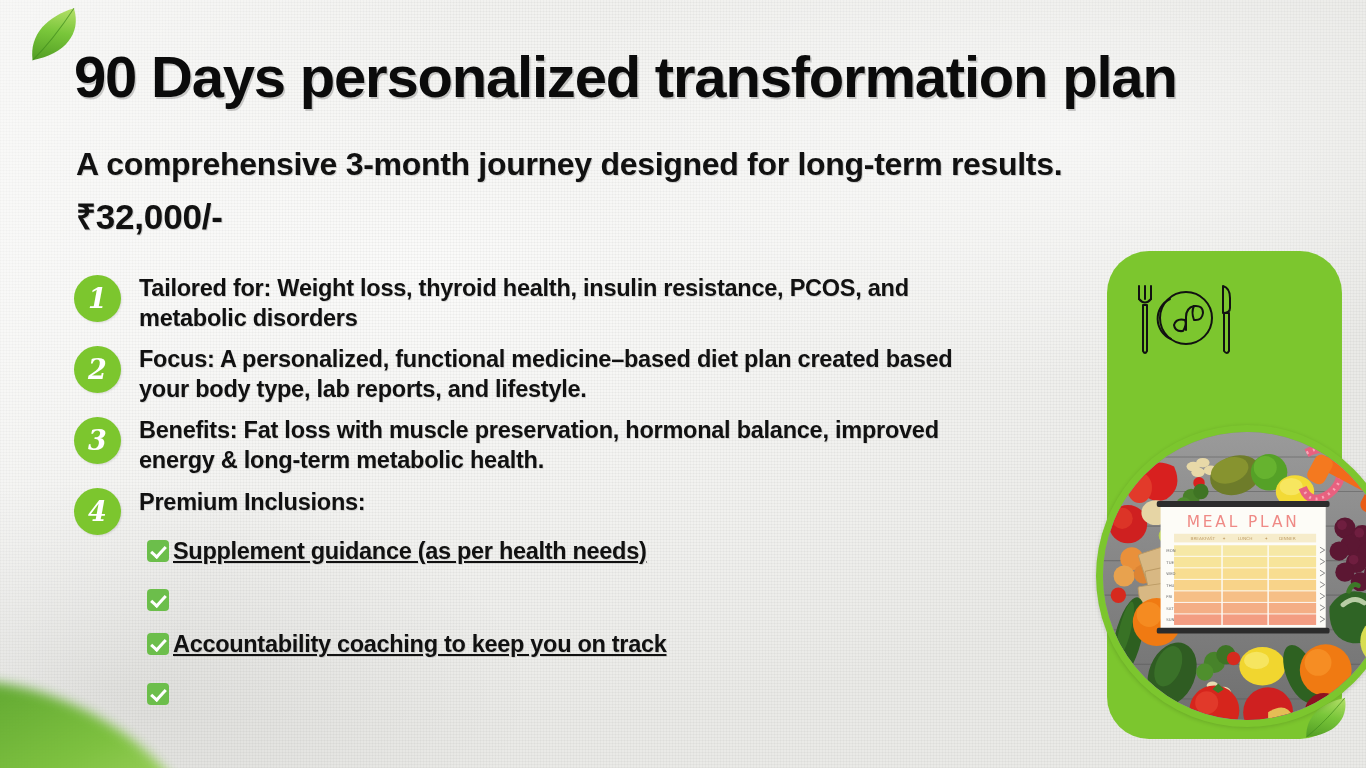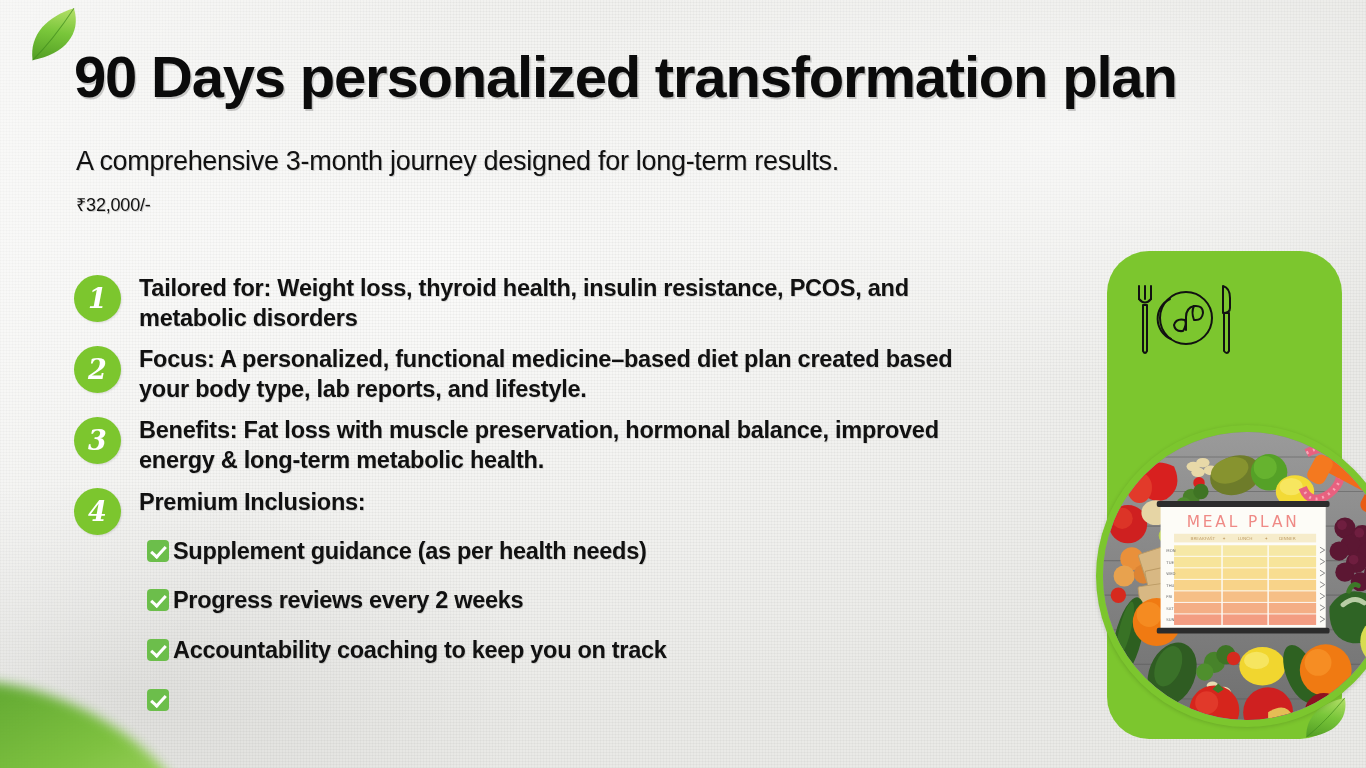--- a/index.html
+++ b/index.html
@@ -58,28 +58,28 @@
     letter-spacing:-1.2px;
     color:#0b0b0b;
     line-height:1.06;
     white-space:nowrap;
     text-shadow:1.5px 1.5px 0 rgba(0,0,0,.18);
     font-stretch:condensed;
     z-index:5;
   }
   .subtitle {
     position:absolute; left:76px; top:146px;
-    font-size:27px; font-weight:400; color:#111;
+    font-size:32px; font-weight:700; color:#111;
     letter-spacing:-.3px;
     text-shadow:1px 1px 0 rgba(0,0,0,.16);
     z-index:5;
   }
   .price {
     position:absolute; left:76px; top:192px;
-    font-size:18px; font-weight:400; color:#111;
+    font-size:35px; font-weight:700; color:#111;
     letter-spacing:-.2px;
     text-shadow:1px 1px 0 rgba(0,0,0,.16);
     z-index:5;
   }
 
   
   .items { position:absolute; left:74px; top:273px; width:910px; z-index:5; }
   .item { display:flex; align-items:flex-start; }
   .item + .item { margin-top:11px; }
   .badge {
@@ -101,21 +101,21 @@
     color:#111;
     line-height:1.28;
     letter-spacing:-.25px;
     text-shadow:.8px .8px 0 rgba(0,0,0,.13);
   }
   #item-4 .item-body { padding-top:1px; }
   .inclusions-title { margin-bottom:12px; }
 
   
   .check-list { list-style:none; margin-left:8px; }
-  .check-row { display:flex; align-items:flex-start; margin-top:18px; }
+  .check-row { display:flex; align-items:flex-start; margin-top:18px;text-decoration:underline; }
   .check-box {
     flex:0 0 auto;
     width:22px; height:22px; border-radius:4px;
     background:#6cbe4b;
     position:relative;
     margin-top:4px;
   }
   .check-box::after{
     content:"";
     position:absolute;
@@ -222,21 +222,20 @@
       <div class="badge">4</div>
       <div class="item-body">
         <div class="inclusions-title">Premium Inclusions:</div>
         <ul class="check-list">
           <li class="check-row">
             <span class="check-box"></span>
             <span class="check-text">Supplement guidance (as per health needs)</span>
           </li>
           <li class="check-row">
             <span class="check-box"></span>
-            <span class="check-text">Progress reviews every 2 weeks</span>
           </li>
           <li class="check-row">
             <span class="check-box"></span>
             <span class="check-text">Accountability coaching to keep you on track</span>
           </li>
           <li class="check-row">
             <span class="check-box"></span>
           </li>
         </ul>
       </div>

